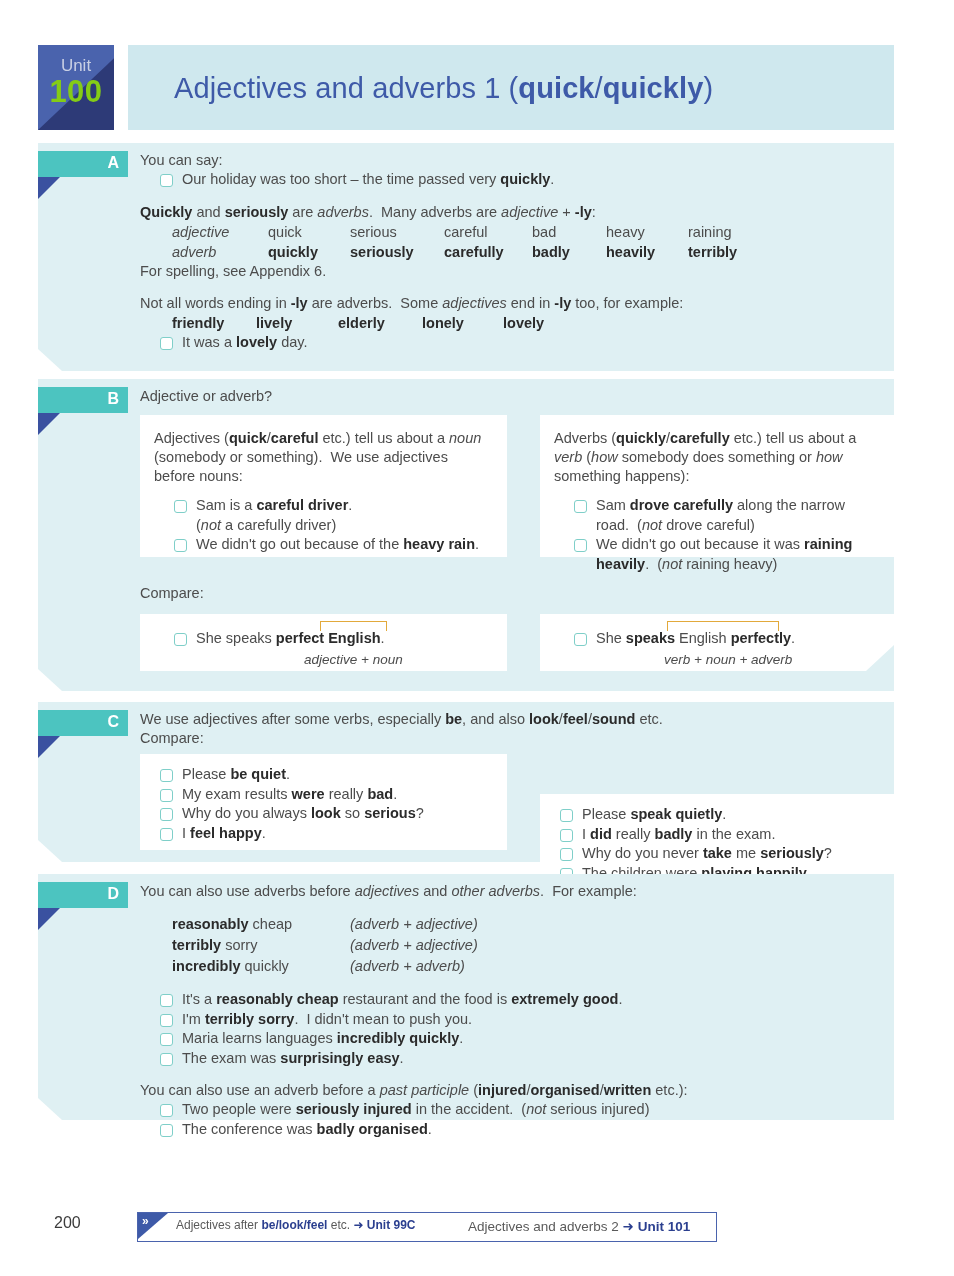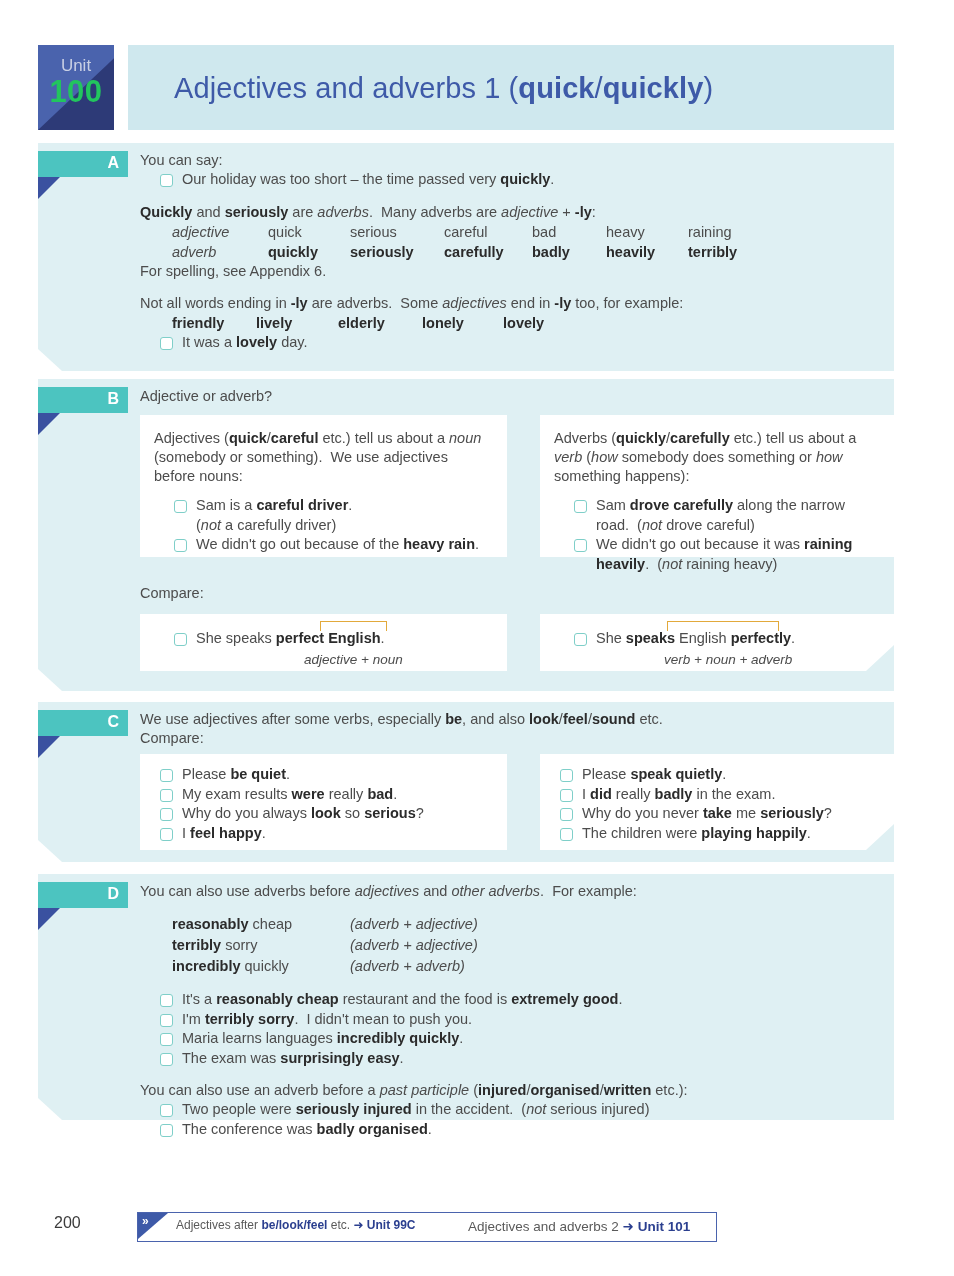--- a/index.html
+++ b/index.html
@@ -16,21 +16,21 @@
   .hdr-title{position:absolute;left:136px;top:50%;transform:translateY(-50%);
     font-size:29px;color:#3e5aa8;font-weight:400;letter-spacing:.1px;white-space:nowrap;}
   .hdr-title b{font-weight:700;color:#3e5aa8;}
   .unitbox{position:absolute;left:0;top:0;width:76px;height:85px;
     background:#2d3a77;overflow:hidden;}
   .unitbox:before{content:"";position:absolute;left:0;top:0;width:0;height:0;
     border-left:90px solid #4a63ad;border-bottom:85px solid transparent;}
   .unit-word{position:absolute;left:0;right:0;top:11px;text-align:center;
     color:#c8cfe4;font-size:17px;font-weight:400;}
   .unit-num{position:absolute;left:0;right:0;top:29px;text-align:center;
-    color:#22c55e;font-size:31px;font-weight:700;letter-spacing:.5px;}
+    color:#84cc16;font-size:31px;font-weight:700;letter-spacing:.5px;}
 
   
   .section{position:absolute;left:38px;width:856px;}
   .panel{position:absolute;left:0;top:0;right:0;bottom:0;background:#dff0f3;
     clip-path:polygon(0 0,100% 0,100% 100%,24px 100%,0 calc(100% - 22px));}
   .badge{position:absolute;left:0;top:8px;width:90px;height:26px;background:#4cc4c0;z-index:3;}
   .badge span{position:absolute;right:9px;top:3px;color:#ffffff;font-size:16px;font-weight:700;}
   .badge:after{content:"";position:absolute;left:0;top:26px;width:0;height:0;
     border-left:22px solid #3a51a0;border-bottom:22px solid transparent;}
   .body{position:absolute;left:102px;top:8px;right:14px;z-index:2;}
@@ -275,21 +275,21 @@
               <span class="cbx"></span>
               Why do you always <b>look</b> so <b>serious</b>?
             </li>
             <li>
               <span class="cbx"></span>
               I <b>feel happy</b>.
             </li>
           </ul>
         </div>
       </div>
-      <div class="wbox clip" style="left:400px;right:0;height:96px;">
+      <div class="wbox clip" style="left:400px;right:0;height:96px;margin-top:40px;">
         <div style="padding:11px 14px 0 0;">
           <ul class="ex">
             <li>
               <span class="cbx"></span>
               Please <b>speak quietly</b>.
             </li>
             <li>
               <span class="cbx"></span>
               I <b>did</b> really <b>badly</b> in the exam.
             </li>

